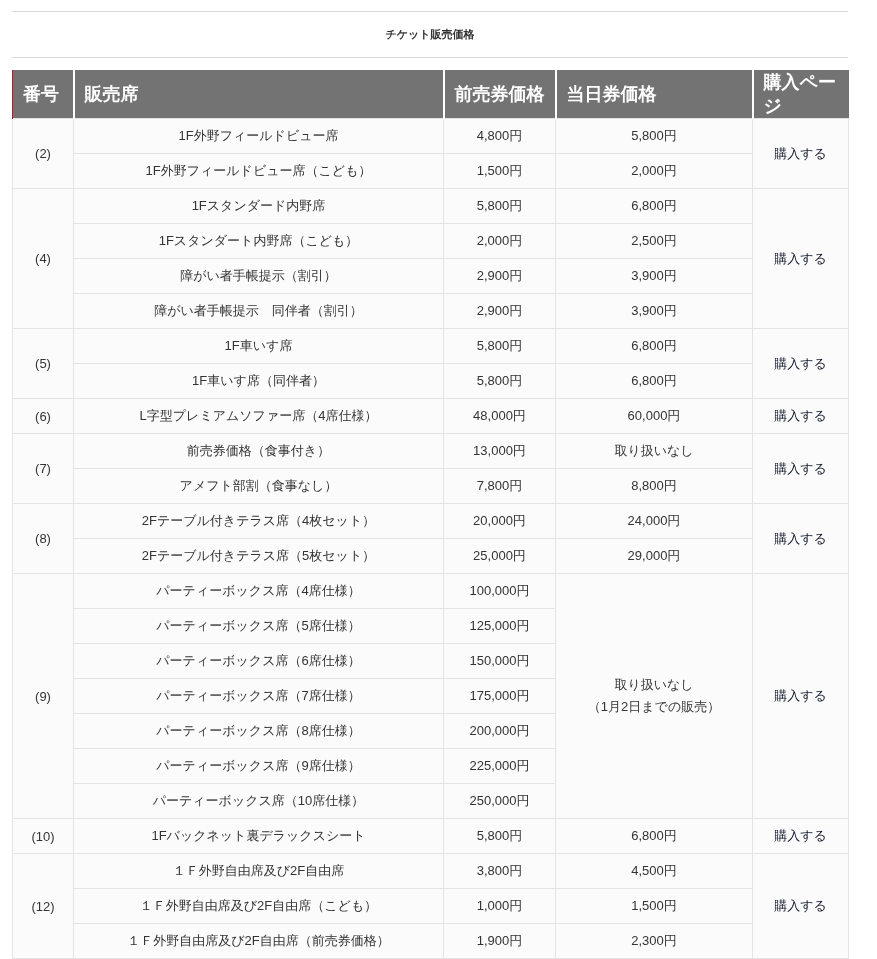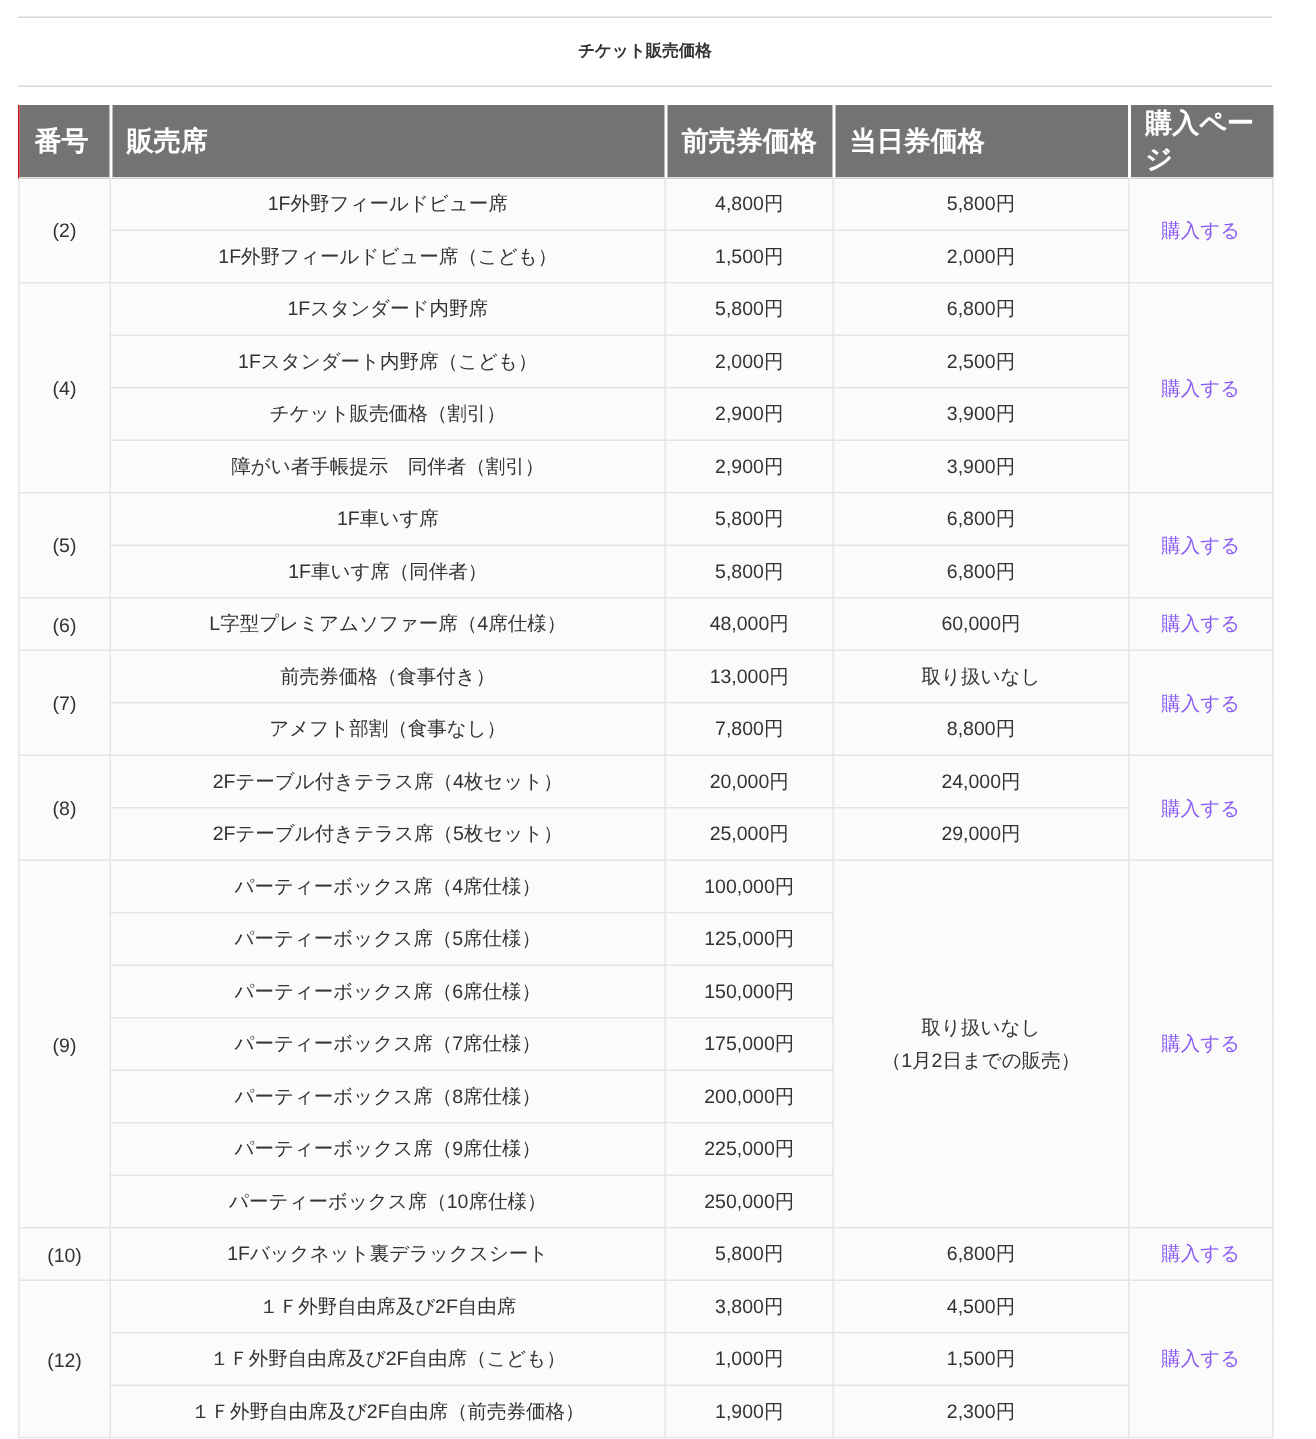--- a/index.html
+++ b/index.html
@@ -38,21 +38,21 @@
     text-align:center;vertical-align:middle;
     height:34px;padding:0 6px;
     font-size:13px;color:#333333;
     overflow:hidden;white-space:nowrap;
   }
   td.daynote{
     vertical-align:top;padding-top:8px;
     line-height:22px;white-space:normal;
   }
   a.buy-link{
-    color:#8b5cf6;text-decoration:none;cursor:pointer;
+    color:#0f172a;text-decoration:none;cursor:pointer;
   }
 </style>
 </head>
 <body>
 
 <div class="spacer-top"></div>
 <hr class="rule">
 <div class="title-block">チケット販売価格</div>
 <hr class="rule">
 <div class="spacer-mid"></div>
@@ -95,21 +95,21 @@
       <td>5,800円</td>
       <td>6,800円</td>
       <td rowspan="4"><a class="buy-link">購入する</a></td>
     </tr>
     <tr>
       <td>1Fスタンダート内野席（こども）</td>
       <td>2,000円</td>
       <td>2,500円</td>
     </tr>
     <tr>
-      <td>チケット販売価格（割引）</td>
+      <td>障がい者手帳提示（割引）</td>
       <td>2,900円</td>
       <td>3,900円</td>
     </tr>
     <tr>
       <td>障がい者手帳提示　同伴者（割引）</td>
       <td>2,900円</td>
       <td>3,900円</td>
     </tr>
 
     <tr>

